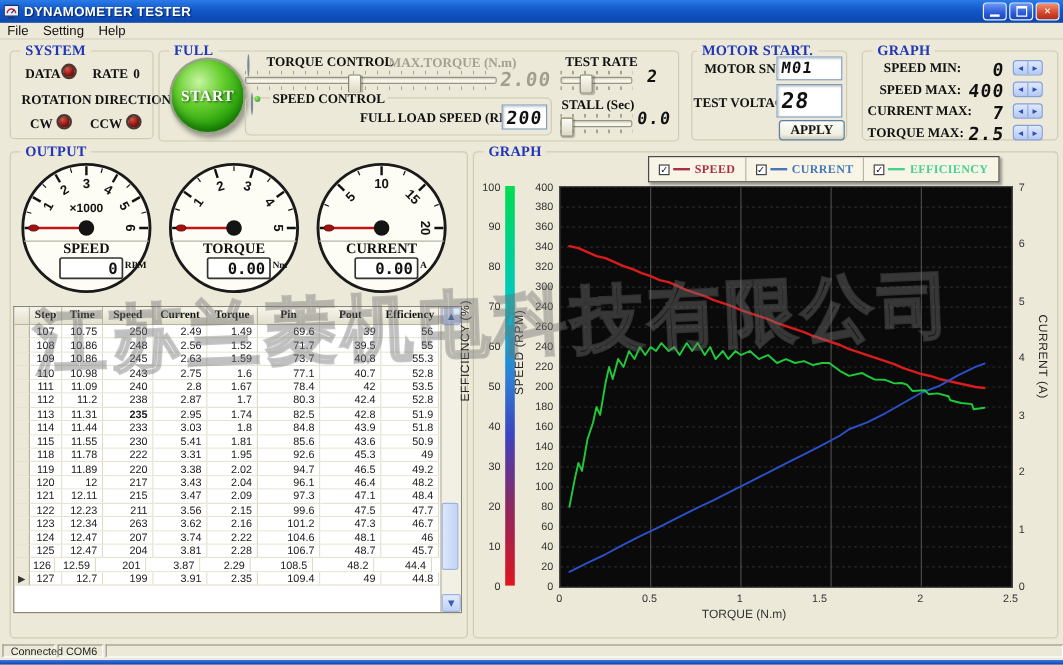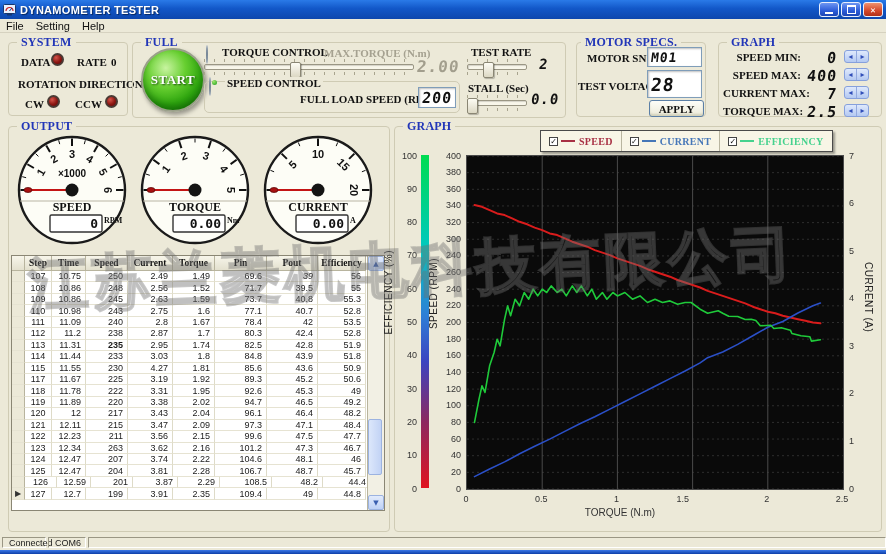--- a/index.html
+++ b/index.html
@@ -191,21 +191,21 @@
     <div class="slider abs" style="left:334px;top:52px;width:60px;">
       <div class="ticks"></div>
       <div class="track"></div>
       <div class="ticks"></div>
       <div class="thumb" style="left:0px;"></div>
     </div>
     <span class="lcd abs" style="left:398px;top:48px;font-size:14px;">0.0</span>
   </div>
 
   <div class="group" style="left:576px;top:42px;width:130px;height:75px;">
-    <span class="gtitle" style="left:4px;">MOTOR SPECS.</span>
+    <span class="gtitle" style="left:4px;">MOTOR START.</span>
     <span class="lab abs" style="left:10px;top:9px;">MOTOR SN:</span>
     <div class="lcd-box abs" style="left:70px;top:4px;width:55px;height:20px;justify-content:flex-start;">
       <span class="lcd" style="font-size:13px;">M01</span>
     </div>
     <span class="lab abs" style="left:1px;top:37px;">TEST VOLTAGE:</span>
     <div class="lcd-box abs" style="left:70px;top:27px;width:55px;height:28px;justify-content:flex-start;">
       <span class="lcd" style="font-size:18px;">28</span>
     </div>
     <div class="xp-btn abs" style="left:72px;top:57px;width:53px;height:15px;">APPLY</div>
   </div>
@@ -425,36 +425,25 @@
             <div class="td" style="width:42px;">1.8</div>
             <div class="td" style="width:52px;">84.8</div>
             <div class="td" style="width:51px;">43.9</div>
             <div class="td" style="width:48px;">51.8</div>
           </div>
           <div class="trow">
             <div class="td rowhdr" style="width:13px;"></div>
             <div class="td" style="width:27px;justify-content:center;padding-right:0;">115</div>
             <div class="td" style="width:34px;">11.55</div>
             <div class="td" style="width:42px;">230</div>
-            <div class="td" style="width:45px;">4.27</div>
+            <div class="td" style="width:45px;">5.41</div>
             <div class="td" style="width:42px;">1.81</div>
             <div class="td" style="width:52px;">85.6</div>
             <div class="td" style="width:51px;">43.6</div>
             <div class="td" style="width:48px;">50.9</div>
-          </div>
-          <div class="trow">
-            <div class="td rowhdr" style="width:13px;"></div>
-            <div class="td" style="width:27px;justify-content:center;padding-right:0;">117</div>
-            <div class="td" style="width:34px;">11.67</div>
-            <div class="td" style="width:42px;">225</div>
-            <div class="td" style="width:45px;">3.19</div>
-            <div class="td" style="width:42px;">1.92</div>
-            <div class="td" style="width:52px;">89.3</div>
-            <div class="td" style="width:51px;">45.2</div>
-            <div class="td" style="width:48px;">50.6</div>
           </div>
           <div class="trow">
             <div class="td rowhdr" style="width:13px;"></div>
             <div class="td" style="width:27px;justify-content:center;padding-right:0;">118</div>
             <div class="td" style="width:34px;">11.78</div>
             <div class="td" style="width:42px;">222</div>
             <div class="td" style="width:45px;">3.31</div>
             <div class="td" style="width:42px;">1.95</div>
             <div class="td" style="width:52px;">92.6</div>
             <div class="td" style="width:51px;">45.3</div>
@@ -532,21 +521,21 @@
             <div class="td" style="width:34px;">12.47</div>
             <div class="td" style="width:42px;">204</div>
             <div class="td" style="width:45px;">3.81</div>
             <div class="td" style="width:42px;">2.28</div>
             <div class="td" style="width:52px;">106.7</div>
             <div class="td" style="width:51px;">48.7</div>
             <div class="td" style="width:48px;">45.7</div>
           </div>
           <div class="trow">
             <div class="td rowhdr" style="width:13px;"></div>
-            <div class="td" style="width:32px;justify-content:center;padding-right:0;">126</div>
+            <div class="td" style="width:21px;justify-content:center;padding-right:0;">126</div>
             <div class="td" style="width:34px;">12.59</div>
             <div class="td" style="width:42px;">201</div>
             <div class="td" style="width:45px;">3.87</div>
             <div class="td" style="width:42px;">2.29</div>
             <div class="td" style="width:52px;">108.5</div>
             <div class="td" style="width:51px;">48.2</div>
             <div class="td" style="width:48px;">44.4</div>
           </div>
           <div class="trow">
             <div class="td rowhdr" style="width:13px;">▶</div>

